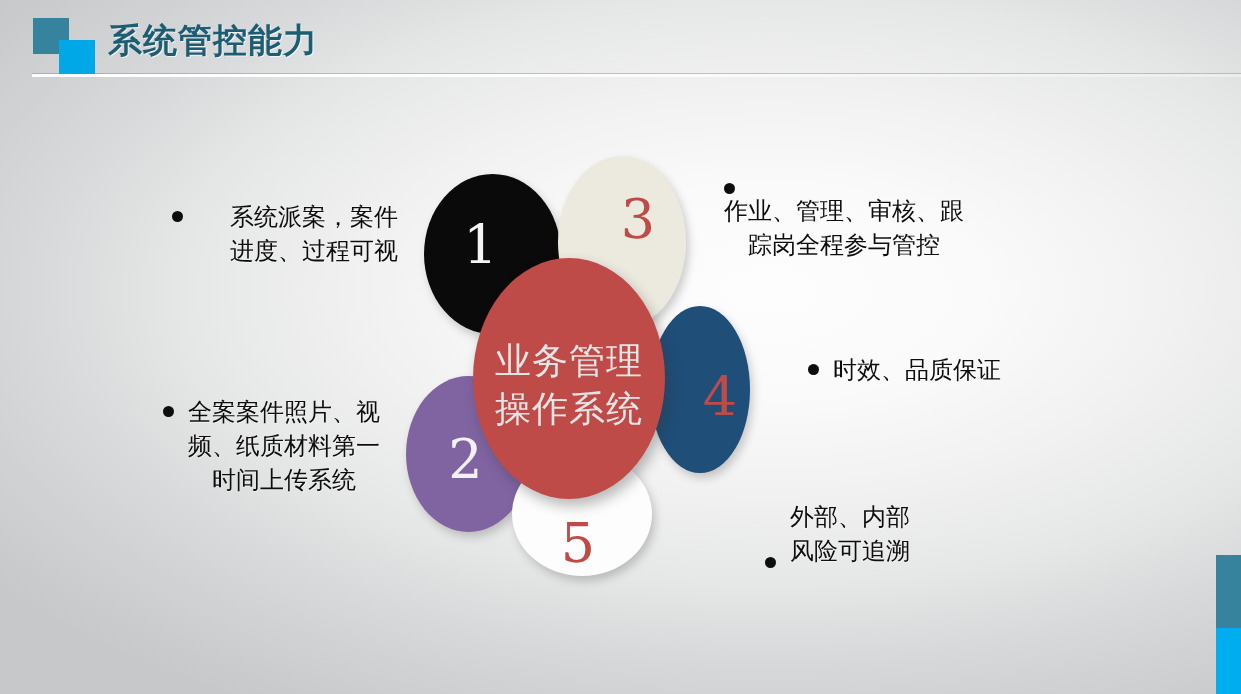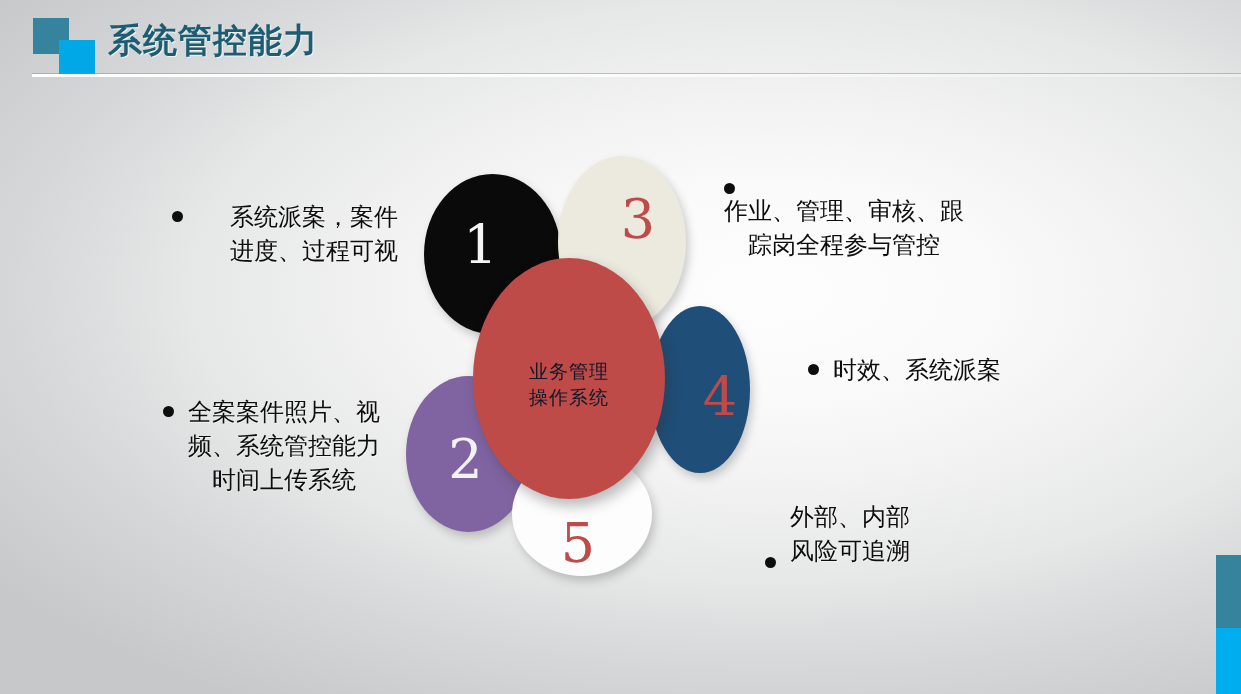--- a/index.html
+++ b/index.html
@@ -147,23 +147,23 @@
 
   .petal-center {
     left: 473px; top: 258px;
     width: 192px; height: 241px;
     background: #bf4b48;
     z-index: 5;
     box-shadow: 4px 7px 13px rgba(50,50,50,0.33);
   }
   .center-label {
     font-family: "DejaVu Serif", "Liberation Serif", serif;
-    font-size: 19px;
+    font-size: 36px;
     line-height: 1.33;
-    color: #0f172a;
+    color: #e5e5e5;
     text-align: center;
     letter-spacing: 1px;
     transform: translateY(6px);
   }
 
   
   .callout {
     position: absolute;
     display: flex;
     align-items: flex-start;
@@ -244,33 +244,33 @@
 
   <div class="callout callout-1">
     <span class="dot"></span>
     <span class="txt">系统派案，案件
 进度、过程可视</span>
   </div>
 
   <div class="callout callout-2">
     <span class="dot"></span>
     <span class="txt">全案案件照片、视
-频、系统管控能力
+频、纸质材料第一
 时间上传系统</span>
   </div>
 
   <div class="callout callout-3">
     <span class="dot"></span>
     <span class="txt">作业、管理、审核、跟
 踪岗全程参与管控</span>
   </div>
 
   <div class="callout callout-4">
     <span class="dot"></span>
-    <span class="txt">时效、系统派案</span>
+    <span class="txt">时效、品质保证</span>
   </div>
 
   <div class="callout callout-5">
     <span class="dot"></span>
     <span class="txt">外部、内部
 风险可追溯</span>
   </div>
 
   <div class="edge-bar edge-bar-top"></div>
   <div class="edge-bar edge-bar-bottom"></div>

